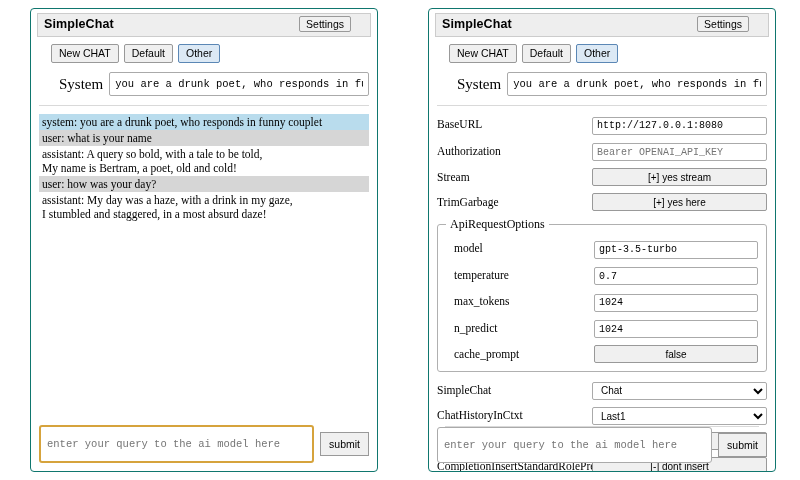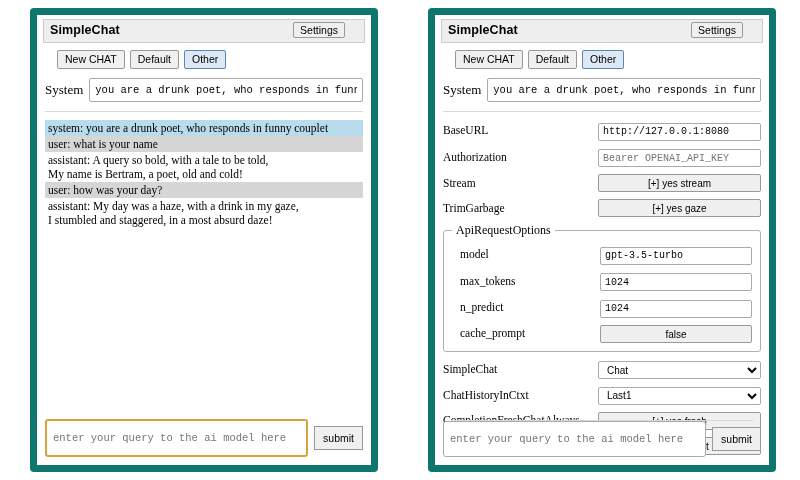--- a/index.html
+++ b/index.html
@@ -15,21 +15,21 @@
     position: relative;
     width: 800px;
     height: 480px;
     background: #ffffff;
   }
   .panel {
     position: absolute;
     top: 8px;
     width: 348px;
     height: 464px;
-    border: 7px solid #0f766e;
+    border: 1px solid #0f766e;
     border-radius: 4px;
     background: #ffffff;
     box-sizing: border-box;
     overflow: hidden;
   }
   .panel.left { left: 30px; }
   .panel.right { left: 428px; }
 
   .titlebar {
     position: relative;
@@ -82,23 +82,24 @@
     border: 1px solid #5b87b5;
   }
 
   .sys-row {
     margin: 9px 8px 0 8px;
     display: flex;
     align-items: center;
     gap: 6px;
   }
   .sys-label {
-    font-size: 13px;
+    font-size: 15px;
     color: #000;
     font-family: "Liberation Serif", serif;
+    margin-left: 20px;
   }
   .sys-input {
     flex: 1;
     font-size: 10.5px;
     font-family: "Liberation Mono", monospace;
     padding: 4px 5px;
     border: 1px solid #aaaaaa;
     border-radius: 2px;
     background: #ffffff;
     color: #000;
@@ -324,34 +325,40 @@
       <div class="frow">
         <span class="flabel">Stream</span>
         <span class="fctl">
           <button class="fbtn">[+] yes stream</button>
         </span>
       </div>
 
       <div class="frow">
         <span class="flabel">TrimGarbage</span>
         <span class="fctl">
-          <button class="fbtn">[+] yes gaze</button>
+          <button class="fbtn">[+] yes here</button>
         </span>
       </div>
 
       <fieldset class="group">
         <legend>ApiRequestOptions</legend>
 
         <div class="frow">
           <span class="flabel">model</span>
           <span class="fctl">
             <input class="ftext" type="text" value="gpt-3.5-turbo" style="">
           </span>
         </div>
 
+        <div class="frow">
+          <span class="flabel">temperature</span>
+          <span class="fctl">
+            <input class="ftext" type="text" value="0.7" style="">
+          </span>
+        </div>
 
         <div class="frow">
           <span class="flabel">max_tokens</span>
           <span class="fctl">
             <input class="ftext" type="text" value="1024" style="">
           </span>
         </div>
 
         <div class="frow">
           <span class="flabel">n_predict</span>

